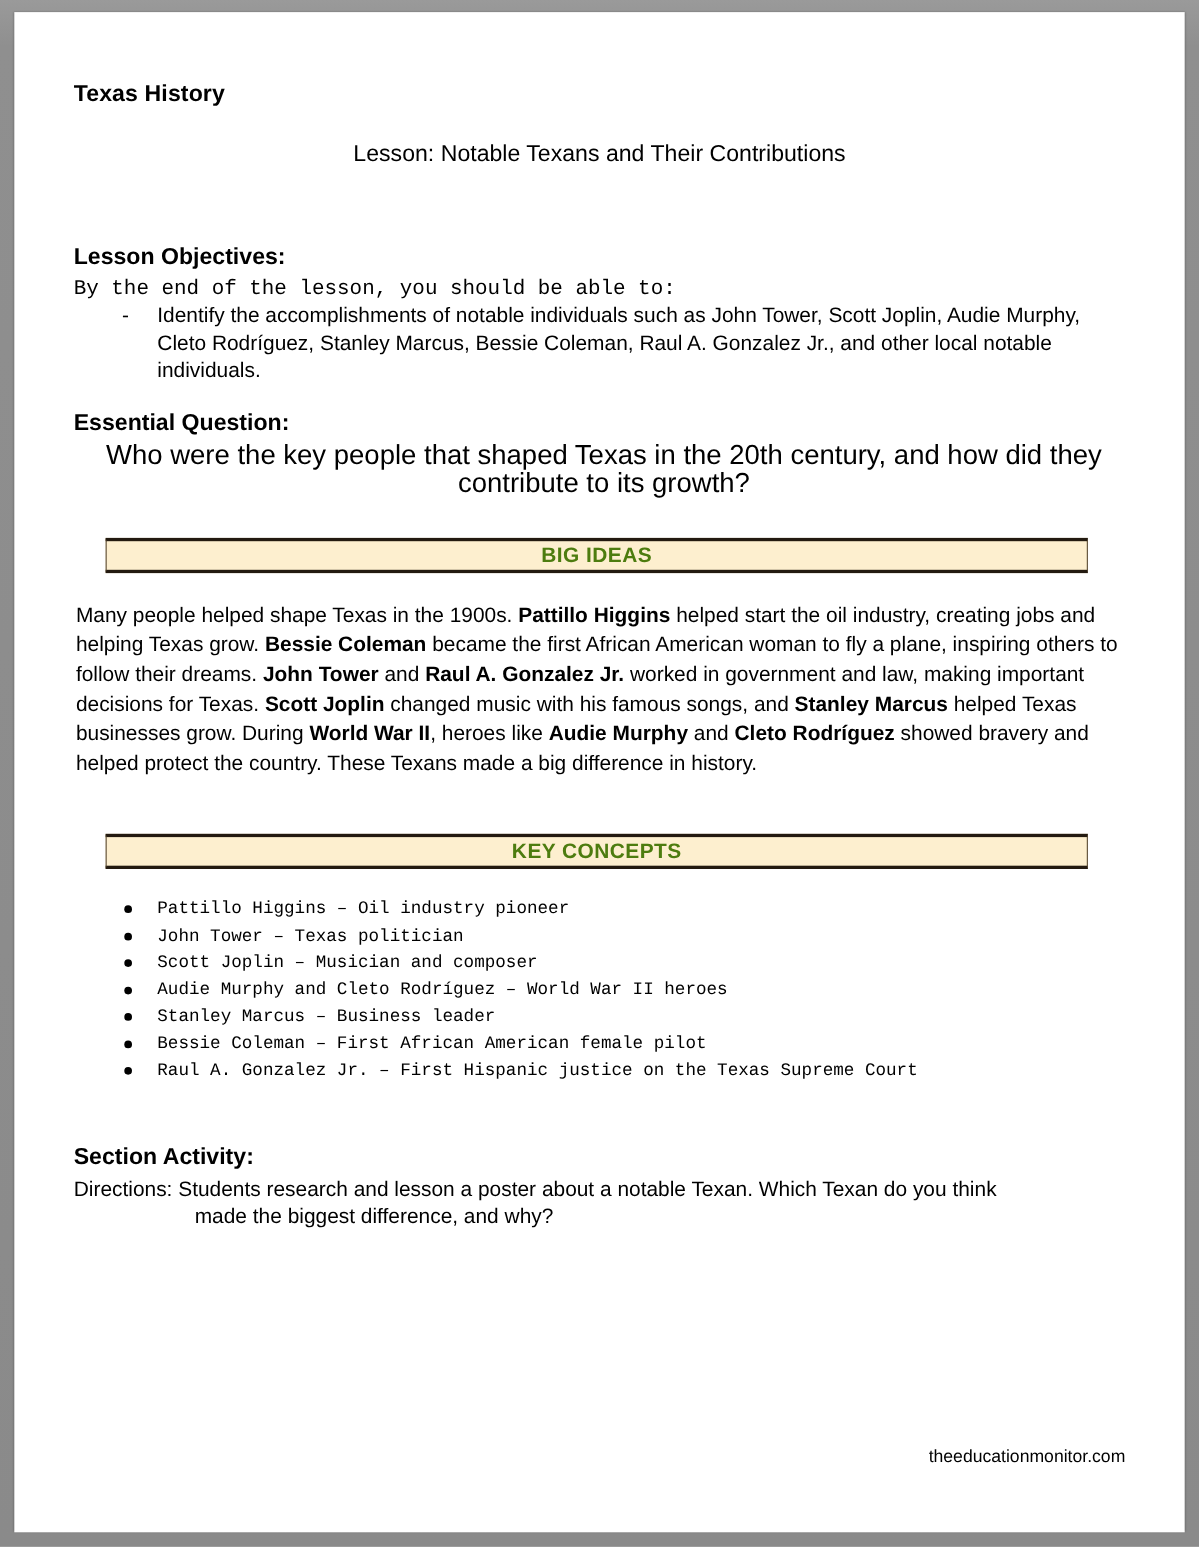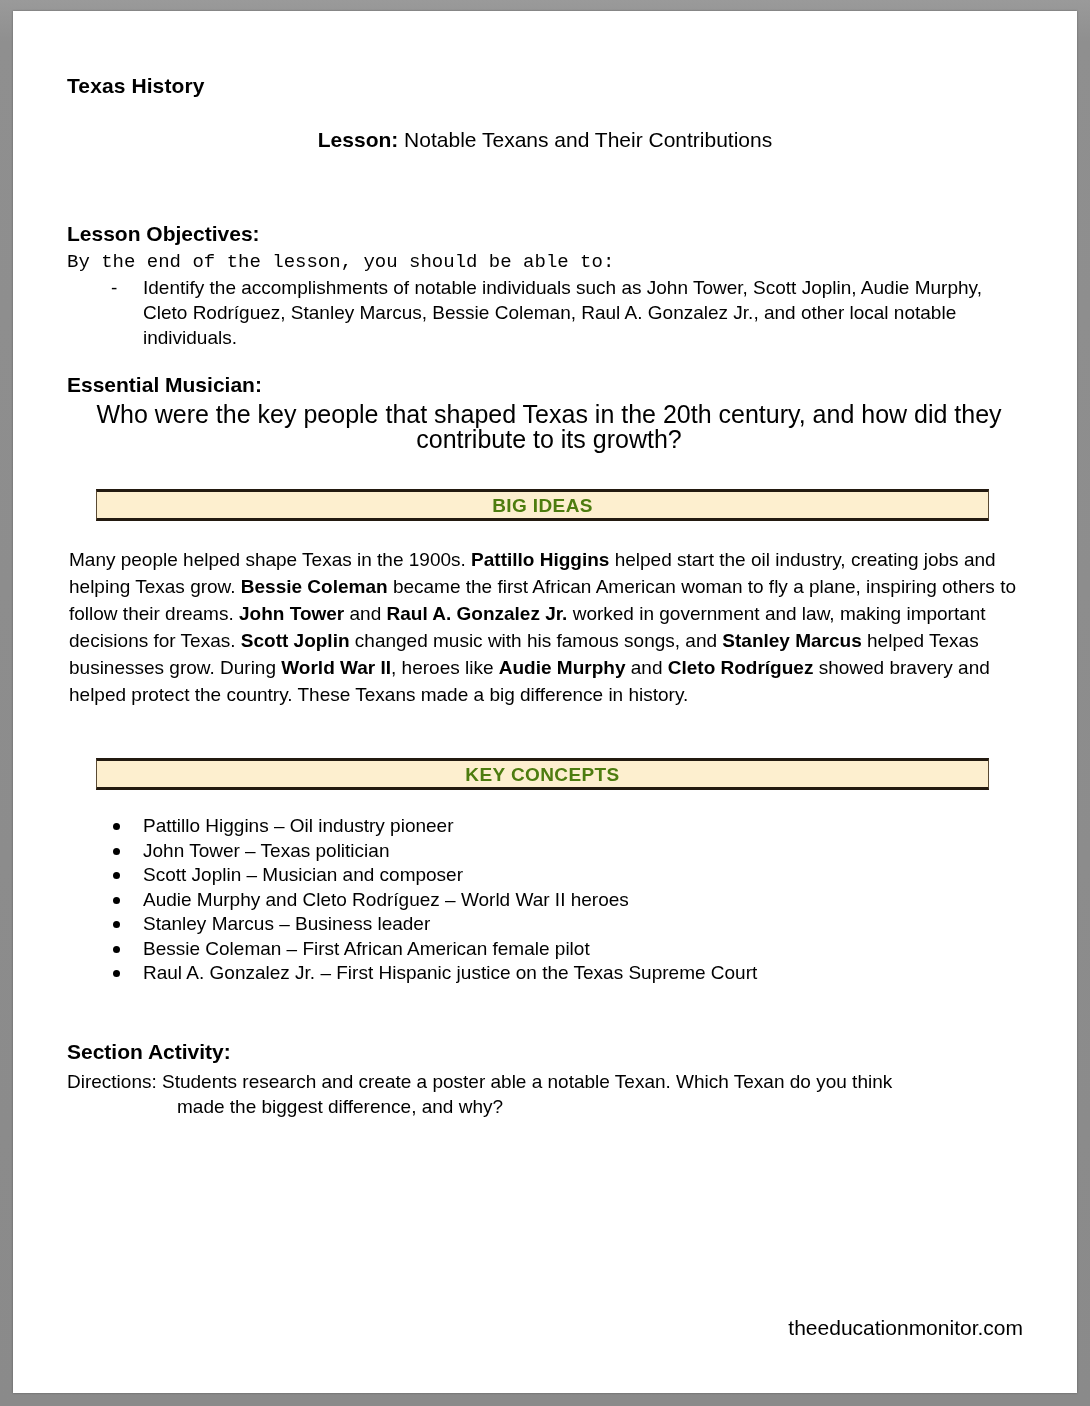--- a/index.html
+++ b/index.html
@@ -50,21 +50,21 @@
   }
   .lesson-line {
     position: absolute;
     left: 54px;
     top: 117px;
     width: 956px;
     text-align: center;
     font-size: 21px;
     color: #000;
   }
-  .lesson-line .lbl { font-weight: bold; }
+  .lesson-line .lbl { font-weight: normal; }
 
   .heading {
     position: absolute;
     left: 54px;
     font-size: 21px;
     font-weight: bold;
     color: #000;
   }
   #h-objectives { top: 211px; }
   #h-essential  { top: 362px; }
@@ -147,23 +147,24 @@
   
   .bullets {
     position: absolute;
     left: 54px;
     top: 803px;
     width: 940px;
   }
   .bullet-row {
     position: relative;
     height: 24.5px;
-    font-size: 19px;
+    font-size: 16px;
     line-height: 24.5px;
     color: #000;
+    font-family: Liberation Mono, monospace;
   }
   .bullet-row .dot {
     position: absolute;
     left: 46px;
     top: 9px;
     width: 7px;
     height: 7px;
     background: #000;
     border-radius: 50%;
   }
@@ -184,21 +185,21 @@
   }
   .dir-block .dir-l1 { display: block; text-align: left; }
   .dir-block .dir-l2 { display: block; margin-left: 110px; }
 
   .footer {
     position: absolute;
     left: 54px;
     top: 1305px;
     width: 956px;
     text-align: right;
-    font-size: 21px;
+    font-size: 16px;
     color: #000;
   }
 </style>
 </head>
 <body>
 
 <div class="page-frame">
   <div class="page">
     <div class="page-inner">
 
@@ -208,21 +209,21 @@
         <span class="lbl">Lesson:</span><span> Notable Texans and Their Contributions</span>
       </div>
 
       <div class="heading" id="h-objectives">Lesson Objectives:</div>
       <div class="intro-line">By the end of the lesson, you should be able to:</div>
       <div class="dash-item">
         <span class="dash">-</span>
         <span class="dash-text">Identify the accomplishments of notable individuals such as John Tower, Scott Joplin, Audie Murphy, Cleto Rodríguez, Stanley Marcus, Bessie Coleman, Raul A. Gonzalez Jr., and other local notable individuals.</span>
       </div>
 
-      <div class="heading" id="h-essential">Essential Musician:</div>
+      <div class="heading" id="h-essential">Essential Question:</div>
       <div class="eq-text">Who were the key people that shaped Texas in the 20th century, and how did they contribute to its growth?</div>
 
       <div class="banner" id="banner-big">BIG IDEAS</div>
 
       <div class="big-para" id="big-para"><span>Many people helped shape Texas in the 1900s. </span><b>Pattillo Higgins</b><span> helped start the oil industry, creating jobs and helping Texas grow. </span><b>Bessie Coleman</b><span> became the first African American woman to fly a plane, inspiring others to follow their dreams. </span><b>John Tower</b><span> and </span><b>Raul A. Gonzalez Jr.</b><span> worked in government and law, making important decisions for Texas. </span><b>Scott Joplin</b><span> changed music with his famous songs, and </span><b>Stanley Marcus</b><span> helped Texas businesses grow. During </span><b>World War II</b><span>, heroes like </span><b>Audie Murphy</b><span> and </span><b>Cleto Rodríguez</b><span> showed bravery and helped protect the country. These Texans made a big difference in history.</span></div>
 
       <div class="banner" id="banner-key">KEY CONCEPTS</div>
 
       <div class="bullets" id="bullets">
           <div class="bullet-row">
@@ -250,21 +251,21 @@
             <span class="btxt">Bessie Coleman – First African American female pilot</span>
           </div>
           <div class="bullet-row">
             <span class="dot"></span>
             <span class="btxt">Raul A. Gonzalez Jr. – First Hispanic justice on the Texas Supreme Court</span>
           </div>
         </div>
 
       <div class="heading" id="h-activity">Section Activity:</div>
       <div class="dir-block">
-        <span class="dir-l1">Directions: Students research and create a poster able a notable Texan. Which Texan do you think</span>
+        <span class="dir-l1">Directions: Students research and lesson a poster about a notable Texan. Which Texan do you think</span>
         <span class="dir-l2">made the biggest difference, and why?</span>
       </div>
 
       <div class="footer">theeducationmonitor.com</div>
 
     </div>
   </div>
 </div>
 
 </body></html>

